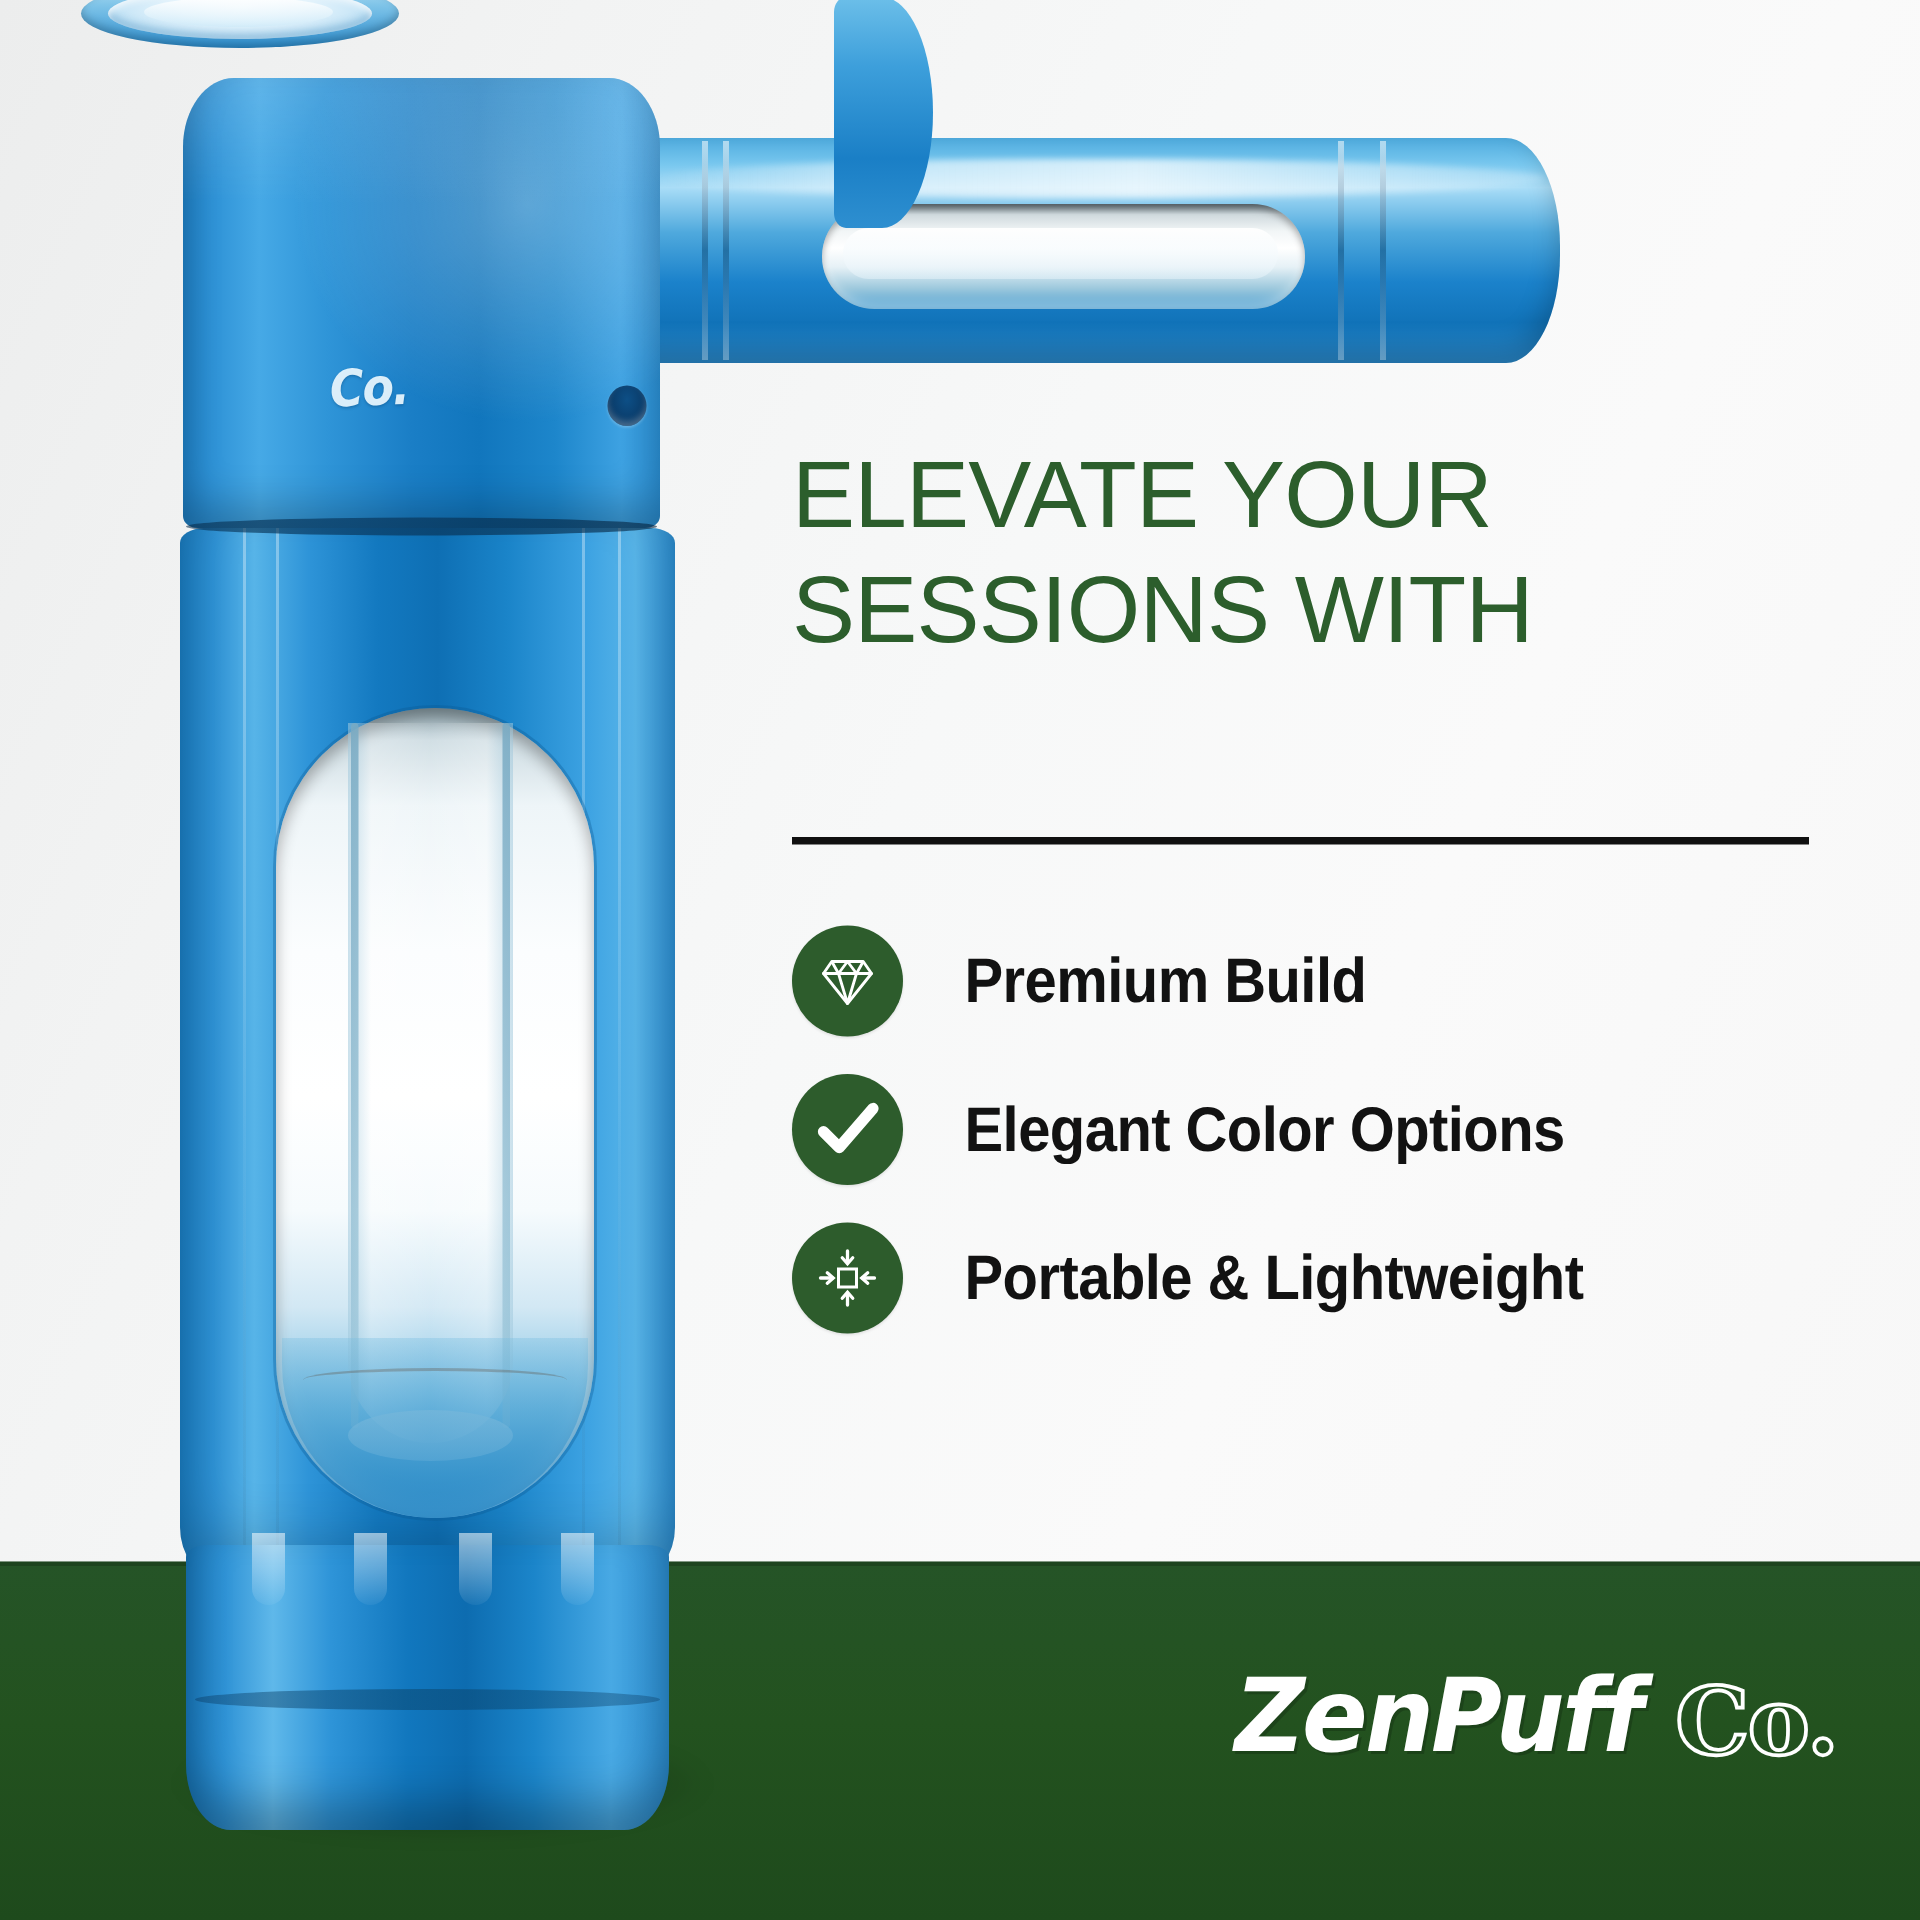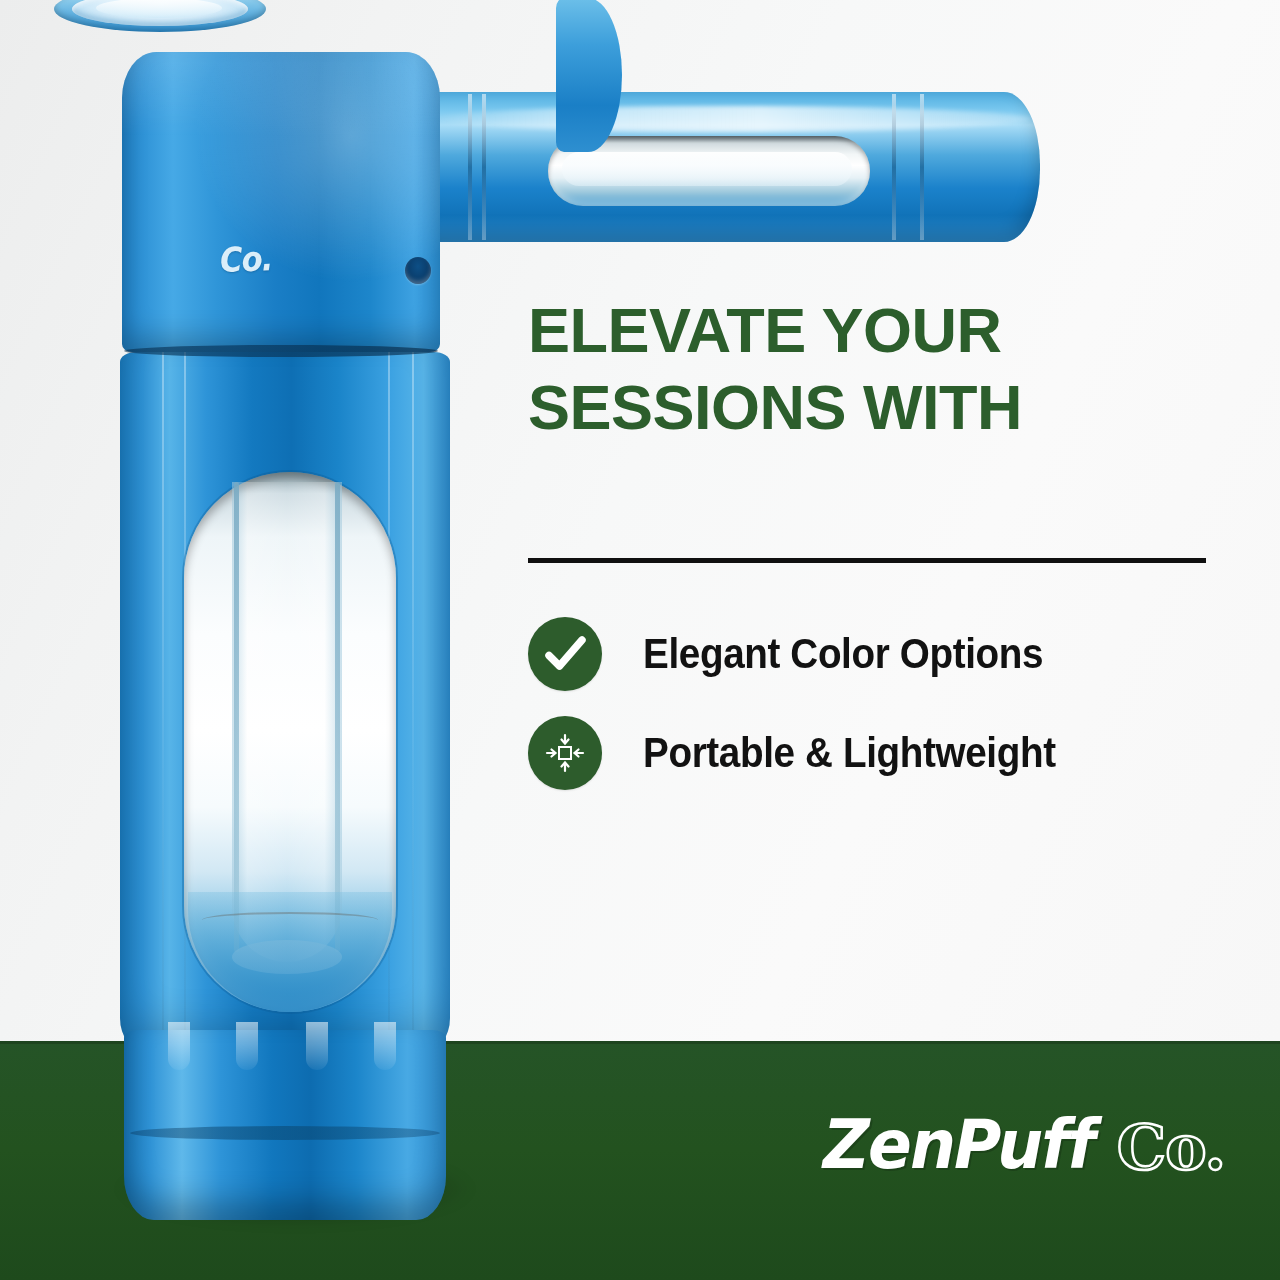--- a/index.html
+++ b/index.html
@@ -39,21 +39,21 @@
   }
 
   
   .headline {
     position: absolute;
     left: 528px;
     top: 292px;
     width: 690px;
     color: #2c5e2c;
     font-size: 63px;
-    font-weight: 700;
+    font-weight: 400;
     line-height: 77px;
     letter-spacing: -0.5px;
     text-transform: uppercase;
   }
   .headline .hl-line { display: block; white-space: nowrap; }
 
   .divider {
     position: absolute;
     left: 528px;
     top: 558px;
@@ -506,20 +506,34 @@
 
   <div class="headline">
     <span class="hl-line">ELEVATE YOUR</span>
     <span class="hl-line">SESSIONS WITH</span>
   </div>
 
   <div class="divider"></div>
 
   <div class="features">
 
+    <div class="feature-row">
+      <span class="feature-icon">
+        <svg width="44" height="44" viewBox="0 0 44 44" aria-hidden="true">
+          <g fill="none" stroke="#ffffff" stroke-width="1.9" stroke-linejoin="round">
+            <path d="M6 17 L22 37 L38 17 Z"></path>
+            <path d="M6 17 L11.5 9 L32.5 9 L38 17 Z"></path>
+            <path d="M11.5 9 L16 17 L22 37 L28 17 L32.5 9"></path>
+            <path d="M6 17 L38 17"></path>
+            <path d="M16 17 L22 9 L28 17"></path>
+          </g>
+        </svg>
+      </span>
+      <span class="feature-label">Premium Build</span>
+    </div>
 
     <div class="feature-row">
       <span class="feature-icon">
         <svg width="46" height="46" viewBox="0 0 46 46" aria-hidden="true">
           <path d="M8 23 L18 33 L39 8 L34 29 L18 40 L5 27 Z" fill="#ffffff" opacity="0"></path>
           <path d="M7 24.5 L17.5 35 L40 9" fill="none" stroke="#ffffff" stroke-width="7.5" stroke-linecap="round" stroke-linejoin="round"></path>
         </svg>
       </span>
       <span class="feature-label">Elegant Color Options</span>
     </div>

